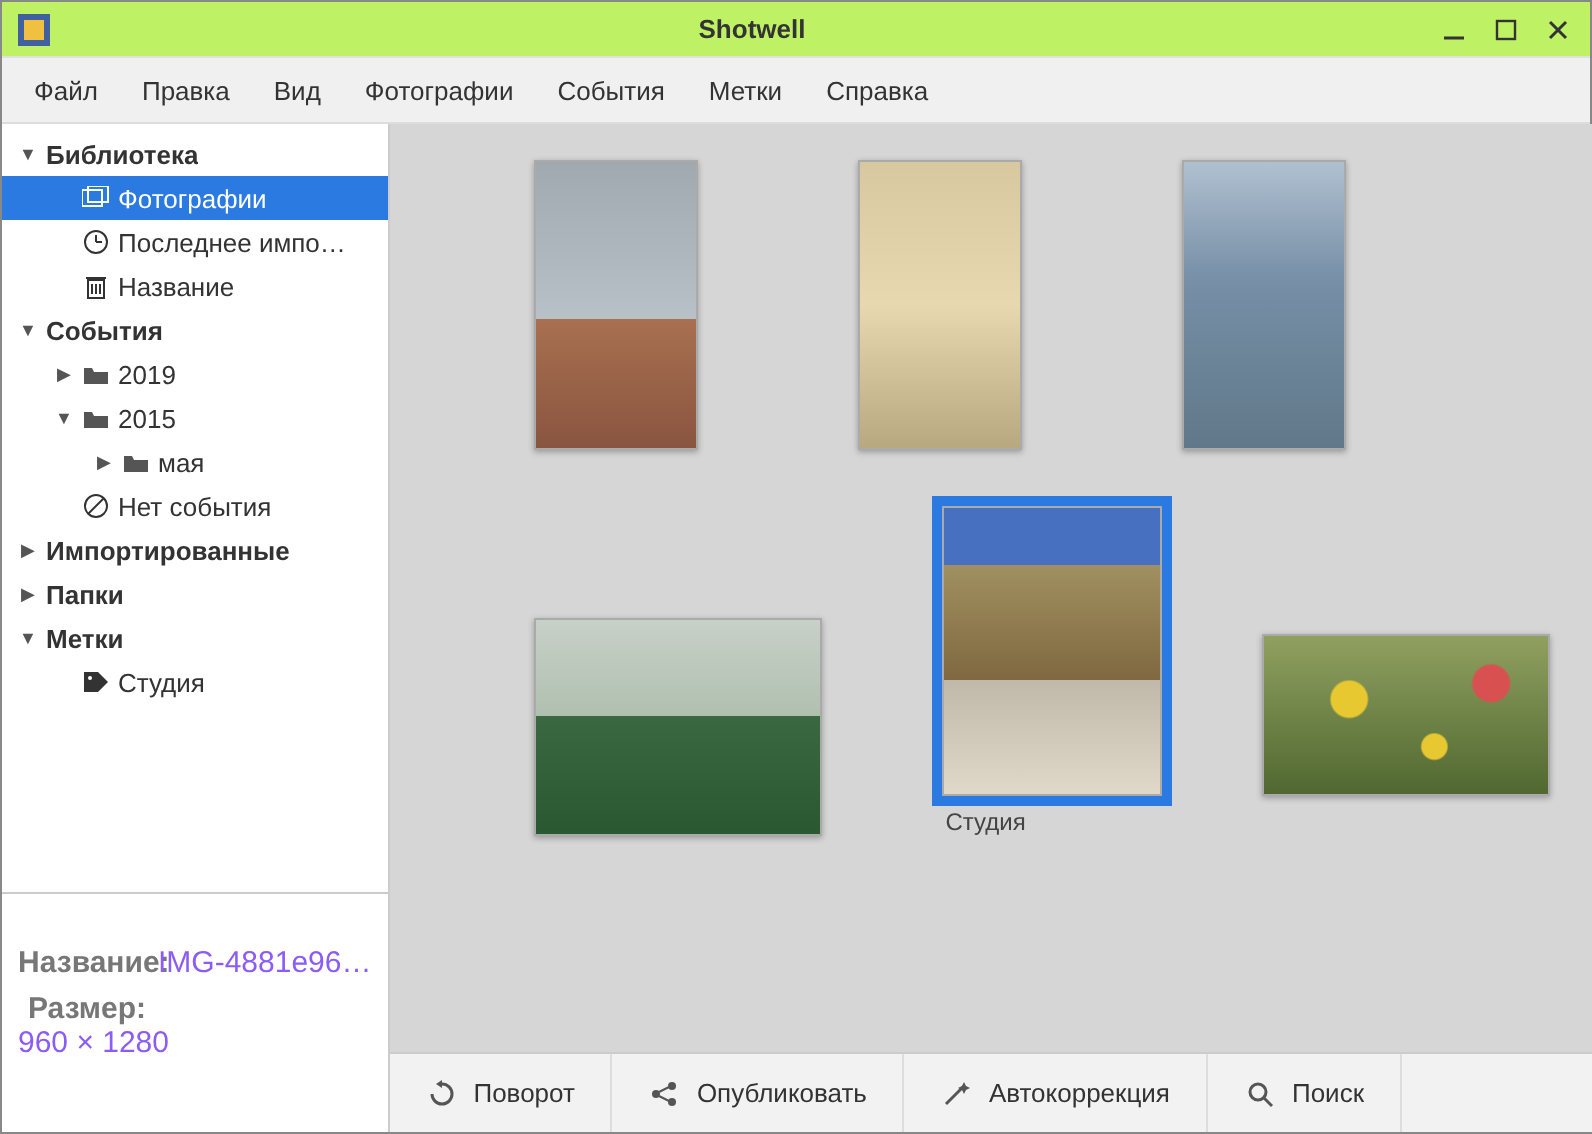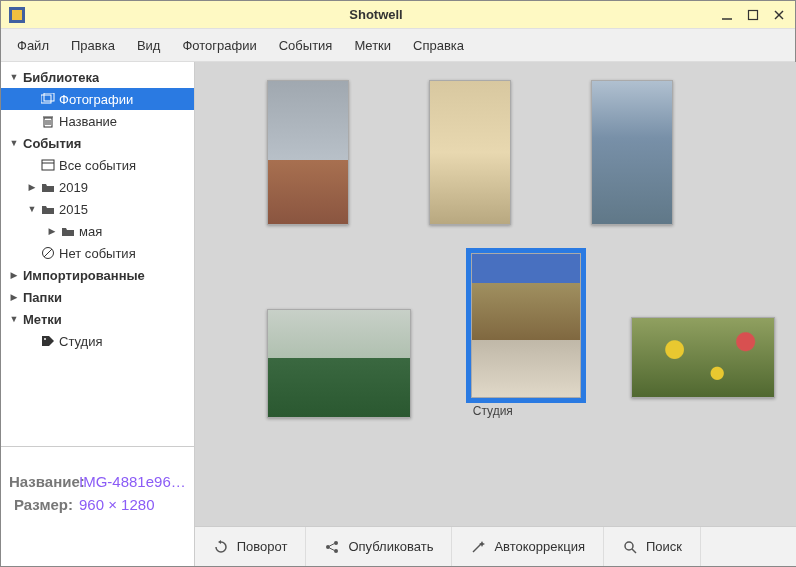--- a/index.html
+++ b/index.html
@@ -1,18 +1,18 @@
 <!DOCTYPE html>
 <html><head>
 <meta charset="utf-8">
 <style>
 * { box-sizing: border-box; margin: 0; padding: 0; }
 body { font-family: "Segoe UI", Arial, sans-serif; font-size: 13px; background: #fff; color: #333; }
 .window { width: 796px; height: 567px; border: 1px solid #888; display: flex; flex-direction: column; background: #fff; }
-.titlebar { height: 28px; background: #fef9c3; display: flex; align-items: center; padding: 0 8px; border-bottom: 1px solid #e0e0e0; }
+.titlebar { height: 28px; background: #bef264; display: flex; align-items: center; padding: 0 8px; border-bottom: 1px solid #e0e0e0; }
 .titlebar .app-icon { width: 16px; height: 16px; margin-right: 8px; }
 .titlebar .title { flex: 1; text-align: center; font-weight: 600; font-size: 13px; }
 .win-btns { display: flex; gap: 10px; }
 .win-btn { width: 16px; height: 16px; display: flex; align-items: center; justify-content: center; cursor: pointer; }
 .menubar { height: 26px; background: #f0f0f0; display: flex; align-items: center; padding: 16px 6px; border-bottom: 1px solid #ddd; gap: 2px; }
 .menubar .item { padding: 3px 10px; cursor: pointer; }
 .body { flex: 1; display: flex; min-height: 0; }
 .sidebar { width: 195px; display: flex; flex-direction: column; border-right: 1px solid #ccc; background: #fff; }
 .tree { flex: 1; overflow: hidden; padding-top: 4px; }
 .tree-row { display: flex; align-items: center; height: 22px; padding-left: 6px; cursor: pointer; white-space: nowrap; overflow: hidden; }
@@ -108,46 +108,47 @@
               <svg width="14" height="12">
                 <rect x="0" y="2" width="10" height="8" fill="none" stroke="currentColor"></rect>
                 <rect x="3" y="0" width="10" height="8" fill="none" stroke="currentColor"></rect>
               </svg>
             </span>
           <span class="tree-label">Фотографии</span>
         </div>
         <div class="tree-row indent-1">
           <span class="tree-arrow"></span>
           <span class="tree-icon">
+              <svg width="14" height="14">
+                <circle cx="7" cy="7" r="5.5" fill="none" stroke="#333"></circle>
+                <line x1="7" y1="7" x2="7" y2="3.5" stroke="#333"></line>
+                <line x1="7" y1="7" x2="10" y2="7" stroke="#333"></line>
+              </svg>
+            </span>
+          <span class="tree-label">Последнее импо…</span>
+        </div>
+        <div class="tree-row indent-1">
+          <span class="tree-arrow"></span>
+          <span class="tree-icon">
               <svg width="12" height="14">
                 <rect x="2" y="4" width="8" height="9" fill="none" stroke="#333"></rect>
                 <line x1="1" y1="3" x2="11" y2="3" stroke="#333"></line>
                 <line x1="4" y1="6" x2="4" y2="11" stroke="#333"></line>
                 <line x1="6" y1="6" x2="6" y2="11" stroke="#333"></line>
                 <line x1="8" y1="6" x2="8" y2="11" stroke="#333"></line>
               </svg>
             </span>
           <span class="tree-label">Название</span>
         </div>
 
         <div class="tree-row indent-0 bold">
           <span class="tree-arrow">▼</span>
           <span class="tree-label">События</span>
         </div>
         <div class="tree-row indent-1">
-          <span class="tree-arrow"></span>
-          <span class="tree-icon">
-              <svg width="14" height="12">
-                <rect x="1" y="1" width="12" height="10" fill="none" stroke="#333"></rect>
-                <line x1="1" y1="4" x2="13" y2="4" stroke="#333"></line>
-              </svg>
-            </span>
-          <span class="tree-label">Все события</span>
-        </div>
-        <div class="tree-row indent-1">
           <span class="tree-arrow">▶</span>
           <span class="tree-icon">
               <svg width="14" height="11">
                 <path d="M1 2 L5 2 L6 4 L13 4 L13 10 L1 10 Z" fill="#555"></path>
               </svg>
             </span>
           <span class="tree-label">2019</span>
         </div>
         <div class="tree-row indent-1">
           <span class="tree-arrow">▼</span>
@@ -200,21 +201,21 @@
             </span>
           <span class="tree-label">Студия</span>
         </div>
       </div>
 
       <div class="info-pane">
         <div class="info-row">
           <div class="info-label">Название:</div>
           <div class="info-value">IMG-4881e96…</div>
         </div>
-        <div class="info-row" style="margin-top:4px;">
+        <div class="info-row" style="margin-top:4px;flex-direction:column;">
           <div class="info-label">Размер:</div>
           <div class="info-value">960 × 1280</div>
         </div>
       </div>
     </div>
 
     <div class="main">
       <div class="grid">
         <div class="row">
           <div class="thumb-wrap">

